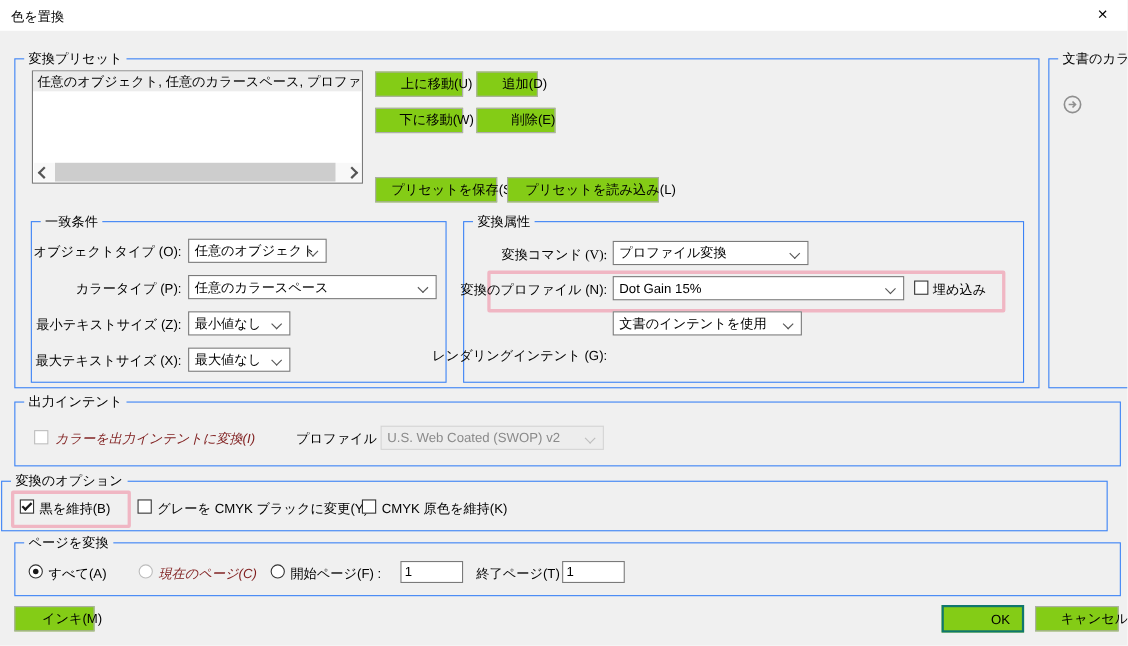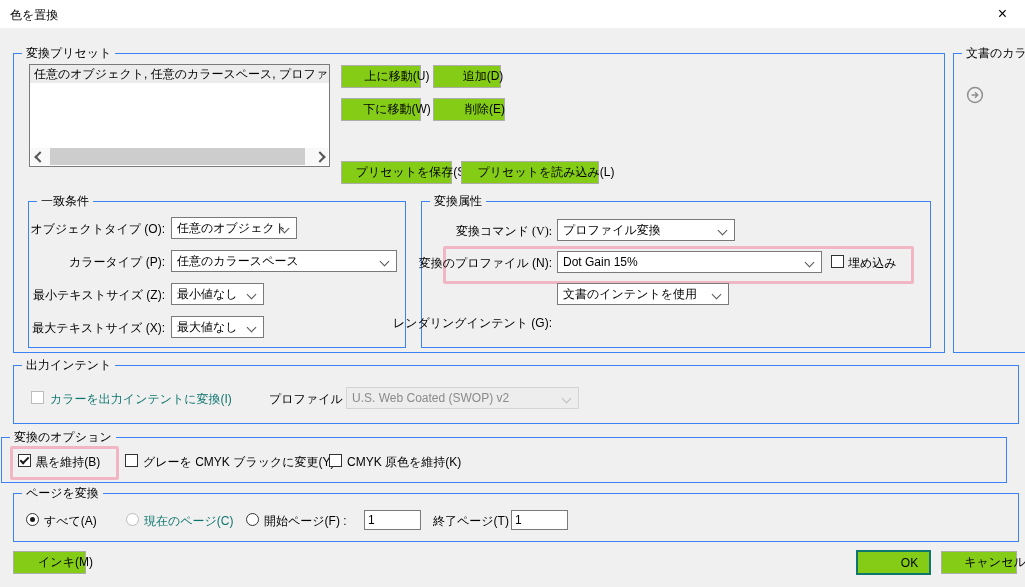--- a/index.html
+++ b/index.html
@@ -20,21 +20,21 @@
   .dd .chev{position:absolute;right:8px;top:7px;}
   .dd.disabled{background:#ededed;border-color:#d4d4d4;color:#8a8a8a;}
   .dd.disabled .chev{border-color:#bdbdbd;}
   .chev{display:inline-block;width:6px;height:6px;border:0 solid #555;}
   .chev.down{border-right-width:1.5px;border-bottom-width:1.5px;transform:rotate(45deg);}
   .chev.left{border-left-width:2px;border-bottom-width:2px;transform:rotate(45deg);}
   .chev.right{border-top-width:2px;border-right-width:2px;transform:rotate(45deg);}
   
   .lbl{position:absolute;white-space:nowrap;font-size:12px;}
   .lbl.r{text-align:right;}
-  .gray{color:#0f766e;}
+  .gray{color:#7f1d1d;font-style:italic;}
   
   #listbox{position:absolute;left:15px;top:10px;width:301px;height:103px;background:#fff;border:1px solid #7a7a7a;box-sizing:border-box;}
   .list-item{height:18px;line-height:18px;padding:0 4px;background:#ececec;white-space:nowrap;overflow:hidden;font-size:12px;}
   #hscroll{position:absolute;left:1px;right:1px;bottom:1px;height:17px;background:#f8f8f8;}
   .hs-arrow{position:absolute;top:0;width:17px;height:17px;display:flex;align-items:center;justify-content:center;}
   #hs-thumb{position:absolute;left:19px;top:0;width:255px;height:17px;background:#cdcdcd;}
   
   .checkbox{position:absolute;width:13px;height:13px;background:#fff;border:1px solid #333;box-sizing:border-box;}
   .checkbox.checked::after{content:'';position:absolute;left:1px;top:2px;width:7px;height:3px;border-left:2px solid #1a1a1a;border-bottom:2px solid #1a1a1a;transform:rotate(-45deg);}
   .checkbox.disabled{border-color:#bcbcbc;}
@@ -70,21 +70,21 @@
             <span class="chev left"></span>
           </div>
         <div id="hs-thumb"></div>
         <div class="hs-arrow" style="right:0;">
             <span class="chev right"></span>
           </div>
       </div>
     </div>
 
     <div class="btn" style="left:327px;top:11px;width:80px;height:23px;">上に移動(U)</div>
-    <div class="btn" style="left:419px;top:11px;width:68px;height:23px;">追加(D)</div>
+    <div class="btn" style="left:419px;top:11px;width:56px;height:23px;">追加(D)</div>
     <div class="btn" style="left:327px;top:44px;width:80px;height:23px;">下に移動(W)</div>
     <div class="btn" style="left:419px;top:44px;width:72px;height:23px;">削除(E)</div>
     <div class="btn" style="left:327px;top:107px;width:111px;height:23px;">プリセットを保存(S)</div>
     <div class="btn" style="left:447px;top:107px;width:138px;height:23px;">プリセットを読み込み(L)</div>
 
     <div class="gb" style="left:14px;top:147px;width:376px;height:145px;">
       <span class="gb-label">一致条件</span>
       <span class="lbl r" style="right:240px;top:19px;">オブジェクトタイプ (O):</span>
       <div class="dd" style="left:142px;top:15px;width:126px;">
           <span>任意のオブジェクト</span>
@@ -138,21 +138,21 @@
       <circle cx="9" cy="9" r="7.4" fill="none" stroke="#8f8f8f" stroke-width="1.5"></circle>
       <path d="M5.5 9 H11.5 M9 6.3 L11.7 9 L9 11.7" fill="none" stroke="#8f8f8f" stroke-width="1.5"></path>
     </svg>
   </div>
 
   <div class="gb" style="left:13px;top:365px;width:1004px;height:57px;">
     <span class="gb-label">出力インテント</span>
     <div class="checkbox disabled" style="left:17px;top:25px;"></div>
     <span class="lbl gray" style="left:36px;top:25px;">カラーを出力インテントに変換(I)</span>
     <span class="lbl" style="left:255px;top:25px;">プロファイル (R):</span>
-    <div class="dd disabled" style="left:332px;top:21px;width:233px;">
+    <div class="dd disabled" style="left:332px;top:21px;width:203px;">
         <span>U.S. Web Coated (SWOP) v2</span>
         <span class="chev down"></span>
       </div>
   </div>
 
   <div class="gb" style="left:1px;top:437px;width:1004px;height:44px;text-align:center;">
     <span class="gb-label">変換のオプション</span>
     <div class="pink" style="left:8px;top:8px;width:103px;height:28px;"></div>
     <div class="checkbox checked" style="left:16px;top:16px;"></div>
     <span class="lbl" style="left:34px;top:16px;">黒を維持(B)</span>

